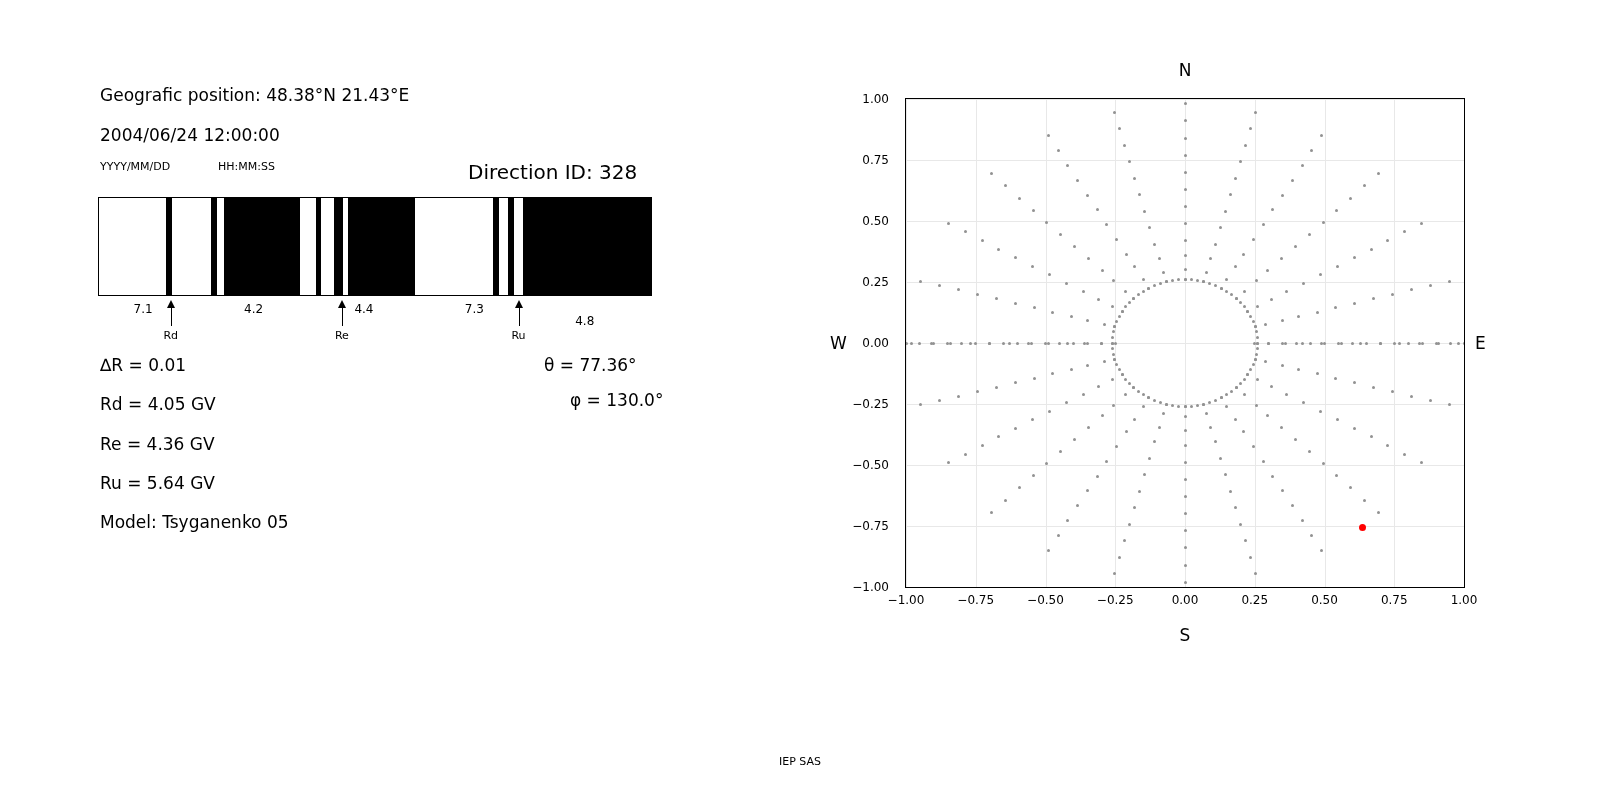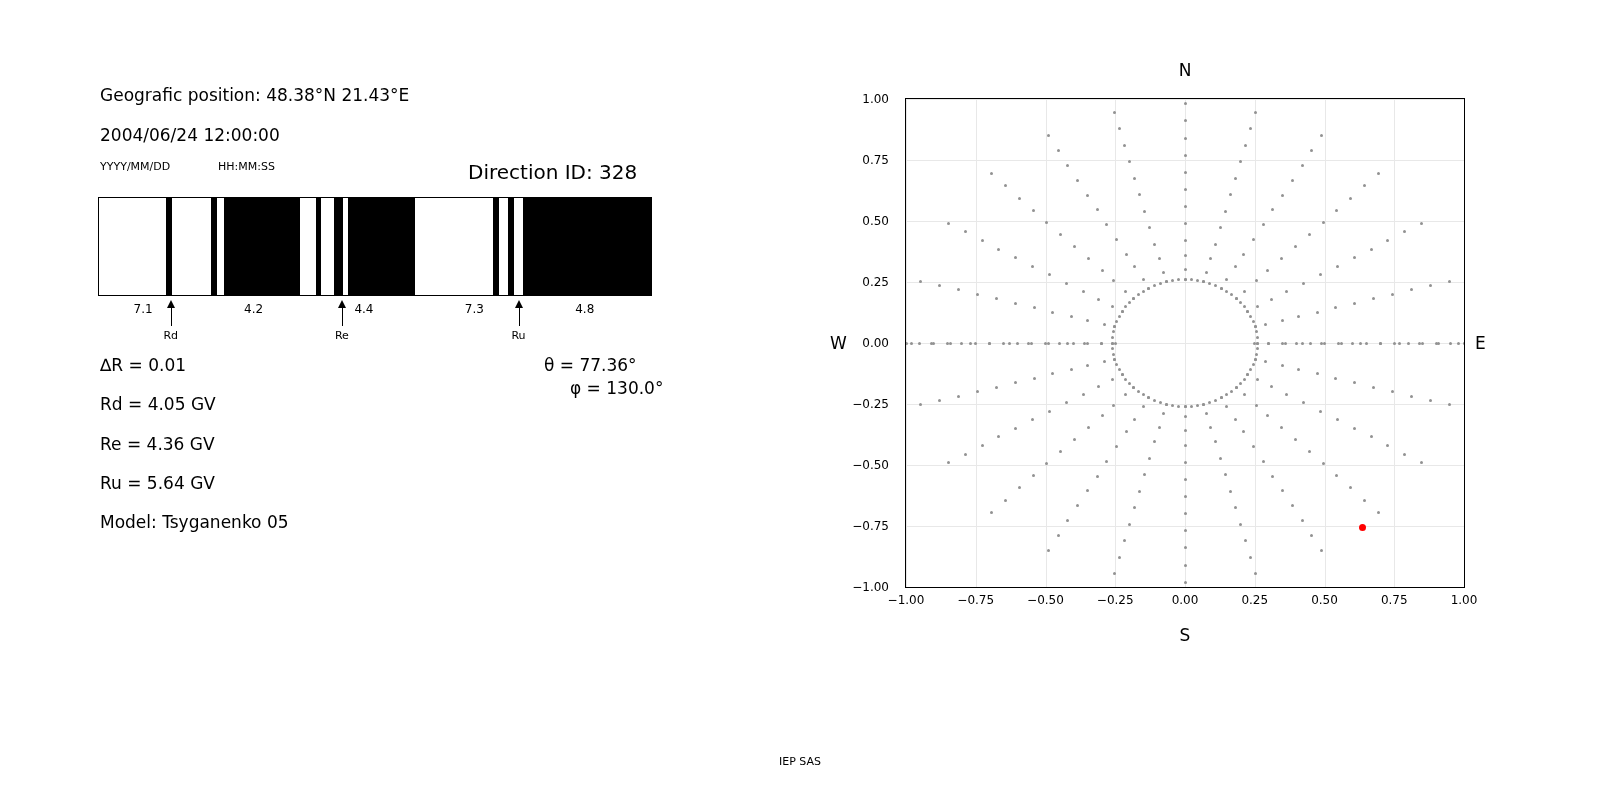--- a/index.html
+++ b/index.html
@@ -117,21 +117,21 @@
     position: absolute;
     font-size: 17px;
     white-space: nowrap;
   }
   #stat-dr   { left: 100px; top: 355px; }
   #stat-rd   { left: 100px; top: 394px; }
   #stat-re   { left: 100px; top: 434px; }
   #stat-ru   { left: 100px; top: 473px; }
   #stat-model{ left: 100px; top: 512px; }
   #stat-theta{ left: 544px; top: 355px; }
-  #stat-phi  { left: 570px; top: 378px; }
+  #stat-phi  { left: 570px; top: 390px; }
 
   
   #right-panel {
     position: absolute;
     left: 830px;
     top: 50px;
     width: 700px;
     height: 600px;
   }
   #polar-plot {
@@ -248,21 +248,21 @@
         <div class="band" style="left: 409.032px; width: 6.072px;"></div>
         <div class="band" style="left: 423.936px; width: 128.064px;"></div>
       </div>
   </div>
 
   <div id="spectrum-axis">
       <div class="tick-label" style="left: 45.16px; top: 4px;">7.1</div>
       <div class="tick-label" style="left: 155.56px; top: 4px;">4.2</div>
       <div class="tick-label" style="left: 265.96px; top: 4px;">4.4</div>
       <div class="tick-label" style="left: 376.36px; top: 4px;">7.3</div>
-      <div class="tick-label" style="left: 486.76px; top: 4px;">4.8</div>
+      <div class="tick-label" style="left: 486.76px; top: 16px;">4.8</div>
     </div>
 
   <div class="stat" id="stat-dr">∆R = 0.01</div>
   <div class="stat" id="stat-rd">Rd = 4.05 GV</div>
   <div class="stat" id="stat-re">Re = 4.36 GV</div>
   <div class="stat" id="stat-ru">Ru = 5.64 GV</div>
   <div class="stat" id="stat-model">Model: Tsyganenko 05</div>
   <div class="stat" id="stat-theta">θ = 77.36°</div>
   <div class="stat" id="stat-phi">φ = 130.0°</div>
 <div class="marker" style="left: 170.76px;">

